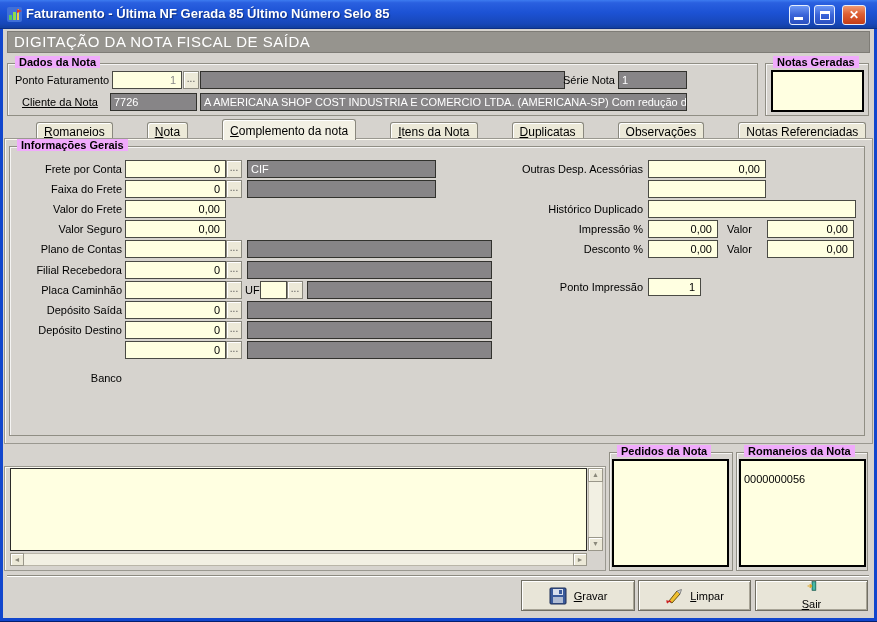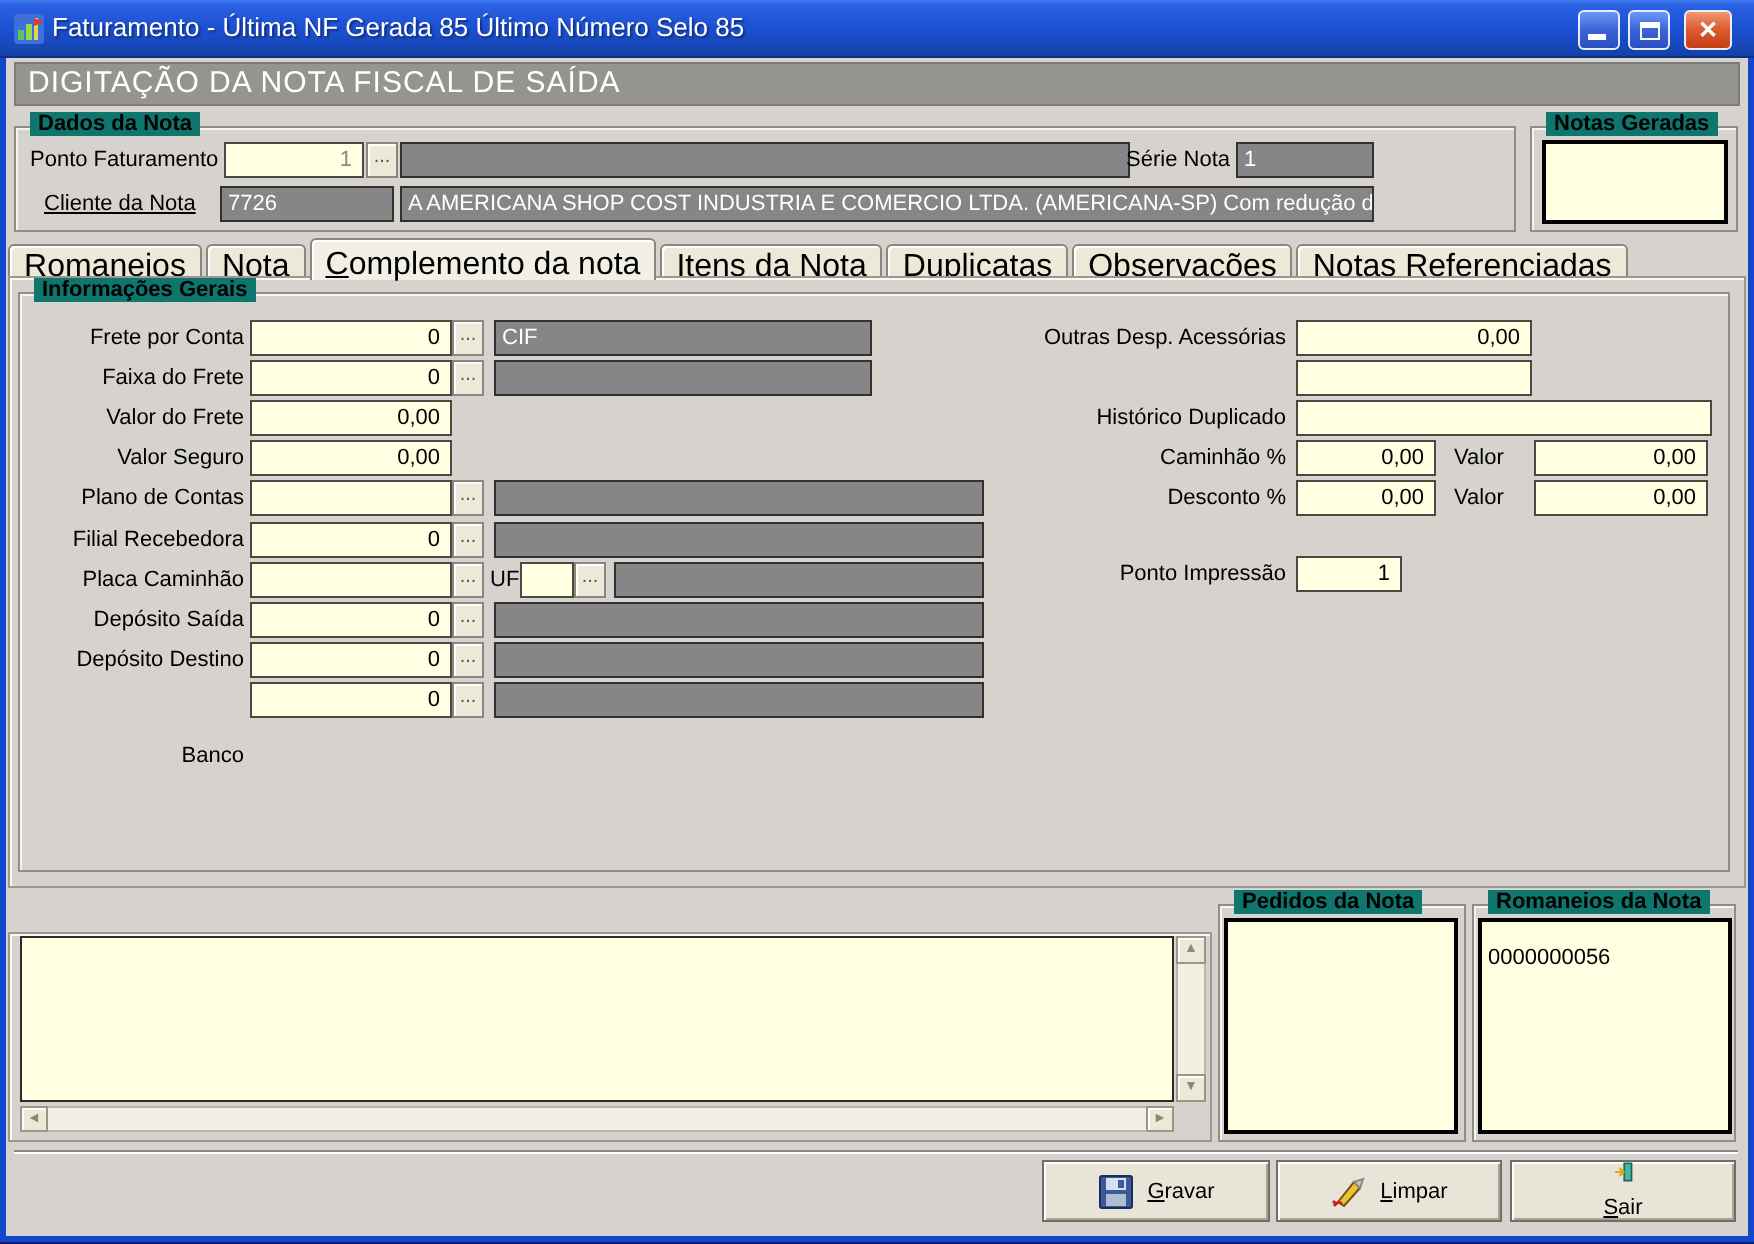--- a/index.html
+++ b/index.html
@@ -7,56 +7,56 @@
   .win { position: relative; width: 877px; height: 622px; background: #d6d3ce; overflow: hidden; }
 
   
   .titlebar { position: absolute; top: 0; left: 0; width: 877px; height: 29px;
     background: linear-gradient(180deg, #3d7bf0 0%, #2a60e0 10%, #1c52d4 45%, #1747b8 85%, #123f9f 100%);
     border-bottom: 1px solid #0c2f86; }
   .frame-l { position: absolute; left: 0; top: 29px; width: 3px; height: 593px; background: #1146cd; }
   .frame-r { position: absolute; right: 0; top: 29px; width: 3px; height: 593px; background: #1146cd; }
   .frame-b { position: absolute; left: 0; bottom: 0; width: 877px; height: 4px; background: #1146cd; border-bottom: 1px solid #05206e; }
 
-  .title-text { position: absolute; left: 26px; top: 6px; color: #fff; font-weight: normal; font-size: 13px;
+  .title-text { position: absolute; left: 26px; top: 6px; color: #fff; font-weight: bold; font-size: 13px;
     text-shadow: 1px 1px 1px #10307e; white-space: nowrap; }
   .appicon { position: absolute; left: 6px; top: 6px; width: 17px; height: 17px; }
 
   .wbtn { position: absolute; top: 5px; width: 21px; height: 20px; border: 1px solid #e6eefc; border-radius: 3px;
     background: linear-gradient(180deg, #6d97f5 0%, #3a64d8 50%, #2a4fc0 100%); cursor: default; }
   .wbtn.close { width: 24px; background: linear-gradient(180deg, #f09a72 0%, #dd5f33 45%, #c53d16 100%); }
   .glyph-min { position: absolute; left: 4px; bottom: 4px; width: 9px; height: 3px; background: #fff; }
   .glyph-max { position: absolute; left: 5px; top: 5px; width: 10px; height: 9px; border: 1px solid #fff; border-top-width: 3px; }
   .glyph-close { position: absolute; width: 100%; text-align: center; top: 2px; color: #fff; font-weight: bold; font-size: 12px; }
 
   
   .header-band { position: absolute; left: 7px; top: 31px; width: 863px; height: 22px; background: #96948e;
     border: 1px solid #7e7c76; color: #fff; font-size: 15px; letter-spacing: .5px; line-height: 20px; padding-left: 6px; }
 
   
   .group { position: absolute; border: 1px solid #908e84; box-shadow: inset 1px 1px 0 rgba(255,255,255,.75); }
-  .legend { position: absolute; top: -8px; left: 7px; background: #0f766e; padding: 0 4px; font-weight: bold;
+  .legend { position: absolute; top: -8px; left: 7px; background: #f0abfc; padding: 0 4px; font-weight: bold;
     font-size: 11px; color: #000; white-space: nowrap; }
 
   .lbl { position: absolute; height: 18px; line-height: 18px; font-size: 11px; color: #000; white-space: nowrap; }
   .r { text-align: right; }
   .inp { position: absolute; height: 18px; background: #ffffe1; border: 1px solid #4a4a44; font-size: 11px;
     line-height: 16px; color: #000; padding: 0 5px; }
   .inp.num { text-align: right; }
   .inp.dim { color: #8a8a8a; }
   .gray { position: absolute; height: 18px; background: #878587; border: 1px solid #32322e; color: #fff;
     font-size: 11px; line-height: 16px; padding: 0 3px; white-space: nowrap; overflow: hidden; }
   .dots { position: absolute; width: 16px; height: 18px; background: #ece9d8; border: 1px solid #8a887e;
     box-shadow: inset 1px 1px 0 #fff; color: #555; font-size: 10px; text-align: center; line-height: 13px; cursor: default; }
 
   
   .tabstrip { position: absolute; display: flex; align-items: flex-end; gap: 2px; }
   .tab { background: #ece9d8; border: 1px solid #8a887e; border-bottom: none; border-radius: 3px 3px 0 0;
-    font-size: 16px; padding: 2px 7px 3px; height: 17px; white-space: nowrap; cursor: default;
-    box-shadow: inset 1px 1px 0 #fff; }
+    font-size: 12px; padding: 2px 7px 3px; height: 17px; white-space: nowrap; cursor: default;
+    box-shadow: inset 1px 1px 0 #fff; margin-left: 32px; }
   .tab.active { height: 21px; padding-top: 4px; background: #f2f0e4; position: relative; z-index: 6; margin-bottom: -1px; }
   .tab.focused { outline: 1px dotted #444; outline-offset: -4px; }
 
   .page { position: absolute; background: #d6d3ce; border: 1px solid #9a9890; box-shadow: inset 1px 1px 0 #fbf9f1; }
 
   
   .blacklist { position: absolute; background: #ffffe1; border: 2px solid #000; font-size: 11px; color: #000; overflow: hidden; }
   .blacklist .item { padding: 12px 3px; line-height: 13px; }
   .obs-text { position: absolute; background: #ffffe1; border: 1px solid #2b2b28; resize: none; font-family: "Liberation Sans", sans-serif;
     font-size: 11px; color: #000; outline: none; }
@@ -188,21 +188,21 @@
   <div class="gray" style="left:247px;top:341px;width:245px;"></div>
 
   <div class="lbl r" style="left:480px;top:160px;width:163px;">Outras Desp. Acessórias</div>
   <div class="inp num" style="left:648px;top:160px;width:118px;">0,00</div>
 
   <div class="inp" style="left:648px;top:180px;width:118px;"></div>
 
   <div class="lbl r" style="left:480px;top:200px;width:163px;">Histórico Duplicado</div>
   <div class="inp" style="left:648px;top:200px;width:208px;"></div>
 
-  <div class="lbl r" style="left:480px;top:220px;width:163px;">Caminhão %</div>
+  <div class="lbl r" style="left:480px;top:220px;width:163px;">Impressão %</div>
   <div class="inp num" style="left:648px;top:220px;width:70px;">0,00</div>
   <div class="lbl" style="left:727px;top:220px;">Valor</div>
   <div class="inp num" style="left:767px;top:220px;width:87px;">0,00</div>
 
   <div class="lbl r" style="left:480px;top:240px;width:163px;">Desconto %</div>
   <div class="inp num" style="left:648px;top:240px;width:70px;">0,00</div>
   <div class="lbl" style="left:727px;top:240px;">Valor</div>
   <div class="inp num" style="left:767px;top:240px;width:87px;">0,00</div>
 
   <div class="lbl r" style="left:480px;top:278px;width:163px;">Ponto Impressão</div>

